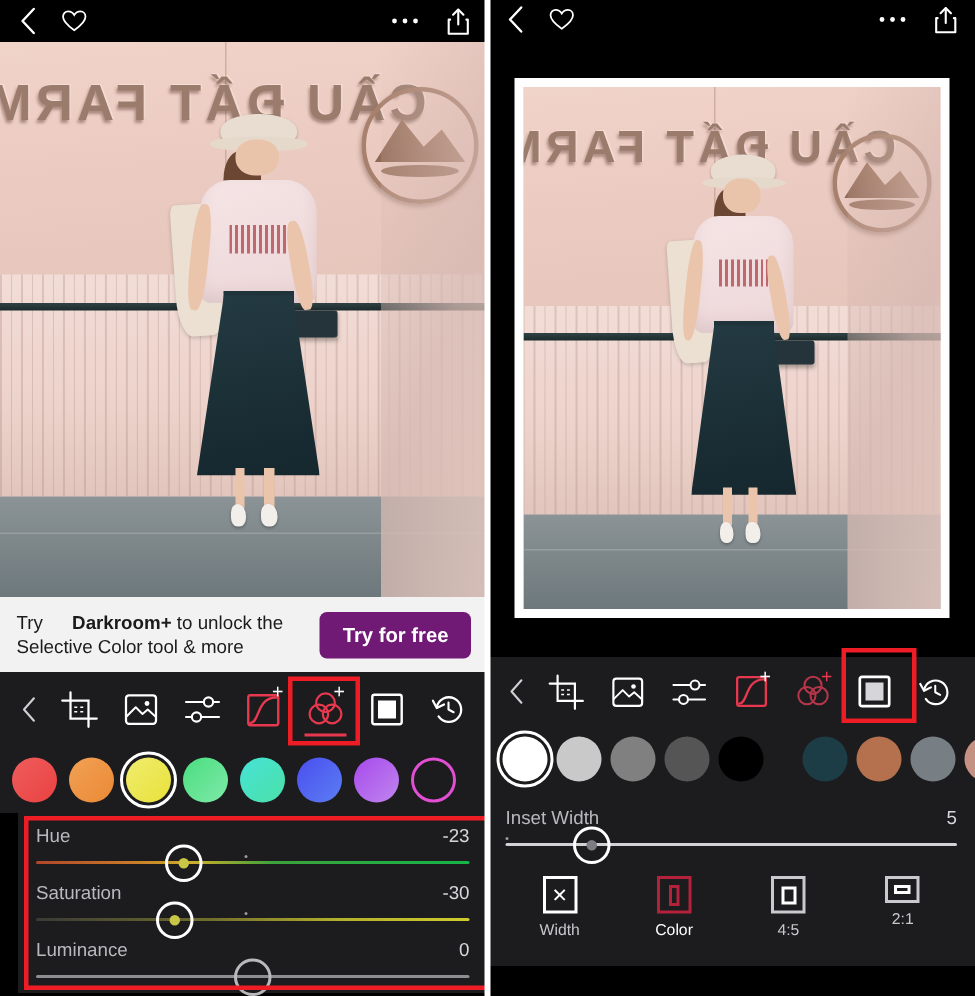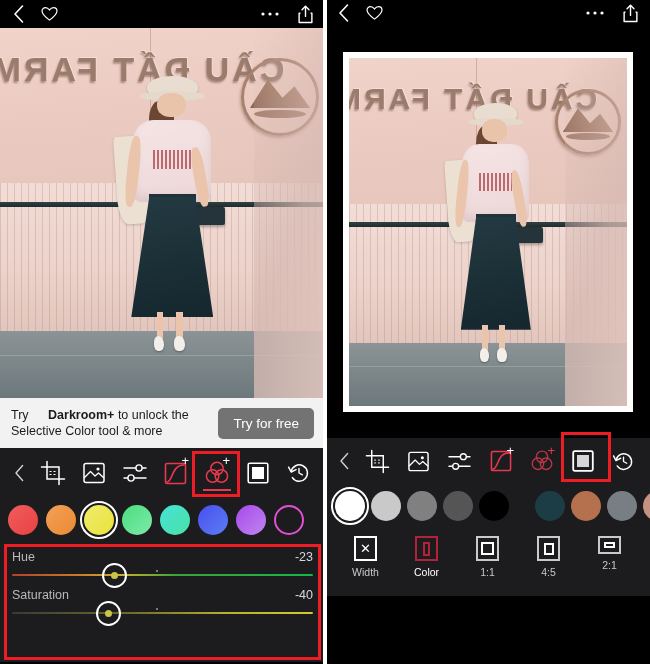--- a/index.html
+++ b/index.html
@@ -171,25 +171,26 @@
     height: 50px;
     background: #f2f2f2;
     display: flex; align-items: center;
     padding: 0 11px;
   }
   .promo-txt {
     font-size: 12.5px; line-height: 16px; color: #1b1b1b; flex: 1;
   }
   .promo-txt b { font-weight: 700; padding-left: 16px; }
   .promo-btn {
-    background: #737373; color: #fff;
+    background: #701a75; color: #fff;
     font-size: 13.5px;
     padding: 8px 15px;
     border-radius: 5px;
     white-space: nowrap;
+    font-weight: bold;
   }
 
   
   .toolbar {
     position: relative;
     height: 50px;
     background: #1c1c1e;
     display: flex; align-items: center;
     padding: 0 6px;
   }
@@ -238,21 +239,21 @@
   .sw.ring { background: transparent !important; }
   .swatches.right-sw { gap: 6px; padding-left: 10px; }
   .sw-gap { flex: 0 0 14px; }
 
   
   .slider-pane {
     position: relative;
     background: #1c1c1e;
     padding: 8px 12px 10px 12px;
   }
-  .slider-pane.left-sp { height: 120px; }
+  .slider-pane.left-sp { height: 120px; margin-left: 12px; }
   .slider-row { position: relative; height: 38px; }
   .slider-row .lbl {
     position:absolute; left:0; top:0;
     font-size: 12.5px; color: #b9b9bd;
   }
   .slider-row .val {
     position:absolute; right:0; top:0;
     font-size: 12.5px; color: #d7d7db;
   }
   .track {
@@ -458,25 +459,33 @@
         <span class="lbl">Hue</span>
         <span class="val">-23</span>
         <div class="track hue"></div>
         <div class="tick" style="left:48%;"></div>
         <div class="thumb" style="left:34%;">
             <span class="dot" style="background:#c9c546;"></span>
           </div>
       </div>
       <div class="slider-row">
         <span class="lbl">Saturation</span>
-        <span class="val">-40</span>
+        <span class="val">-30</span>
         <div class="track sat"></div>
         <div class="tick" style="left:48%;"></div>
         <div class="thumb" style="left:32%;">
             <span class="dot" style="background:#c9c546;"></span>
+          </div>
+      </div>
+      <div class="slider-row">
+        <span class="lbl">Luminance</span>
+        <span class="val">0</span>
+        <div class="track lum"></div>
+        <div class="thumb hollow" style="left:50%;">
+            <span class="dot" style="background:transparent;"></span>
           </div>
       </div>
       <div class="hl-box" style="left:4px; top:2px; width:317px; height:116px;"></div>
     </div>
   </div>
 
   <div class="divider-gap"></div>
 
   <div class="panel right">
 
@@ -607,42 +616,47 @@
       <div class="sw" style="background:#808080;"></div>
       <div class="sw" style="background:#555555;"></div>
       <div class="sw" style="background:#000000;"></div>
       <div class="sw-gap"></div>
       <div class="sw" style="background:#1d3d46;"></div>
       <div class="sw" style="background:#b5714e;"></div>
       <div class="sw" style="background:#787f84;"></div>
       <div class="sw" style="background:#c49183;"></div>
     </div>
 
+    <div class="slider-pane inset-pane">
+      <div class="slider-row">
+        <span class="lbl">Inset Width</span>
+        <span class="val">5</span>
+        <div class="track inset"></div>
+        <div class="tick" style="left:0%;"></div>
+        <div class="thumb" style="left:19%;">
+            <span class="dot" style="background:#7c7c82;"></span>
+          </div>
+      </div>
+    </div>
 
     <div class="ratios">
       <div class="ratio">
         <div class="rbox clear">
             <span class="xmark">✕</span>
           </div>
         <span class="cap">Width</span>
       </div>
       <div class="ratio accent">
         <div class="rbox even">
             <span class="inner" style="width:7px;height:14px;"></span>
           </div>
         <span class="cap">Color</span>
       </div>
       <div class="ratio">
         <div class="rbox">
-            <span class="inner" style="width:13px;height:13px;"></span>
-          </div>
-        <span class="cap">1:1</span>
-      </div>
-      <div class="ratio">
-        <div class="rbox">
             <span class="inner" style="width:10px;height:12px;"></span>
           </div>
         <span class="cap">4:5</span>
       </div>
       <div class="ratio">
         <div class="rbox" style="height:18px;">
             <span class="inner" style="width:11px;height:6px;"></span>
           </div>
         <span class="cap">2:1</span>
       </div>

